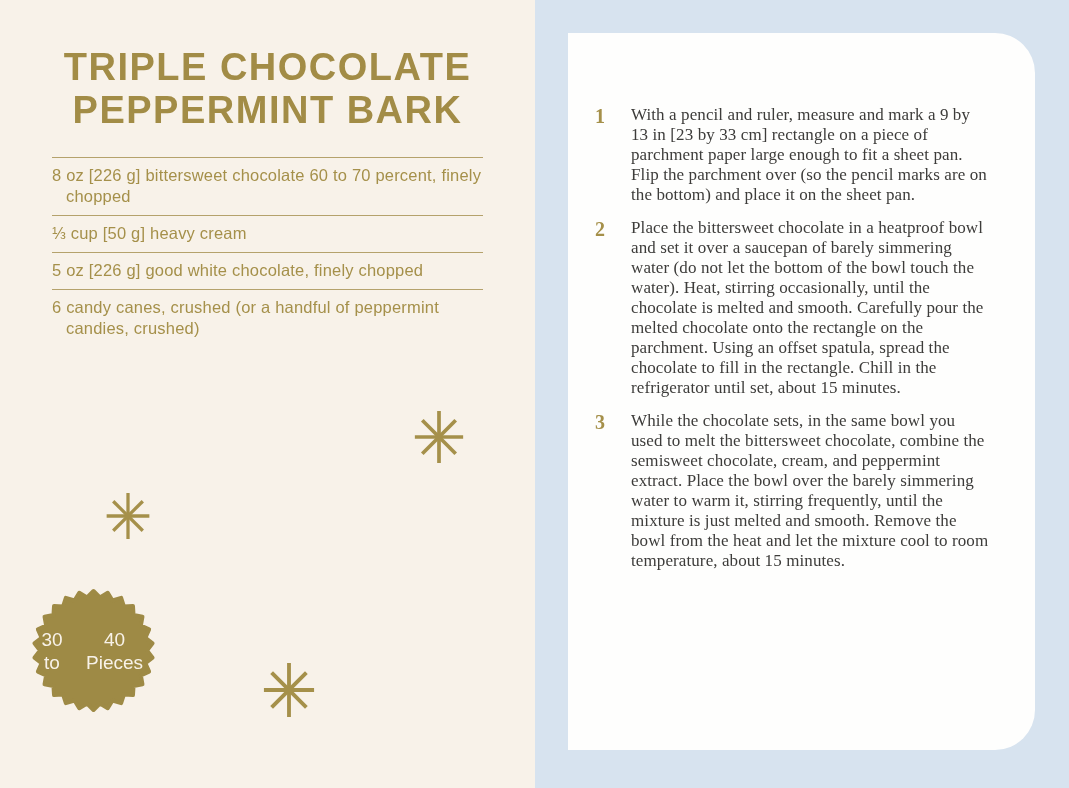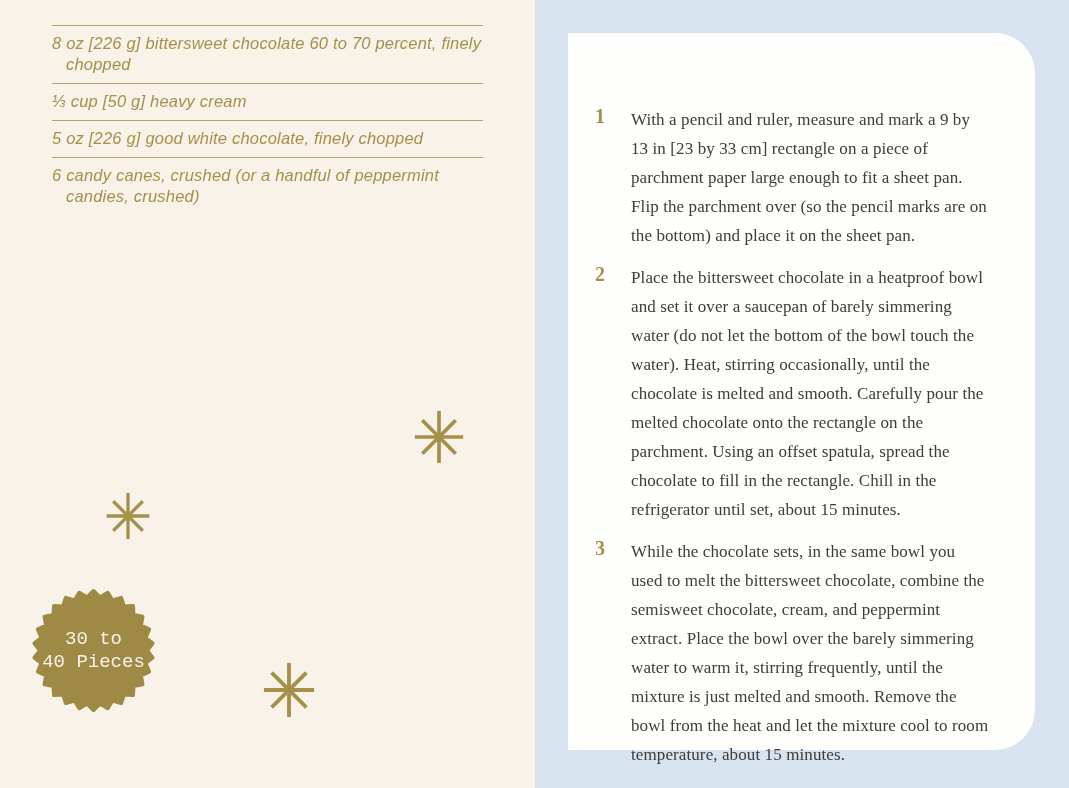--- a/index.html
+++ b/index.html
@@ -35,35 +35,34 @@
     width: 431px;
   }
   .ingredient-row {
     border-top: 1px solid #b5a26c;
     padding: 7px 0 8px 14px;
     text-indent: -14px;
     color: #a5904a;
     font-size: 16.5px;
     line-height: 21px;
     letter-spacing: 0.2px;
-    font-style: italic;
   }
   .yield-badge {
     position: absolute;
     left: 31px; top: 588px;
     width: 125px; height: 125px;
   }
   .yield-badge svg { position: absolute; left: 0; top: 0; }
   .yield-badge-text {
     position: absolute; left: 0; top: 0;
     width: 125px; height: 125px;
-    display: flex; flex-direction: column;
+    display: flex; 
     align-items: center; justify-content: center;
     color: #f8f2e9;
-    font-family: Liberation Mono, monospace;
+    font-family: Liberation Sans, sans-serif;
     font-size: 19px;
     line-height: 23px;
     text-align: center;
   }
   .sparkle { position: absolute; }
   .sparkle svg { display: block; }
   .sparkle line {
     stroke: #a5904a;
     stroke-width: 4;
   }
@@ -97,31 +96,35 @@
     font-family: "Liberation Serif", serif;
     font-weight: bold;
     font-size: 20px;
     line-height: 22px;
   }
   .step-text {
     flex: 1;
     color: #3d3c3a;
     font-family: "Liberation Serif", serif;
     font-size: 17px;
-    line-height: 29px;
+    line-height: 20px;
     letter-spacing: 0.1px;
   }
 </style>
 </head>
 <body>
 
 <div class="page">
 
   <div class="left-panel">
 
+    <div class="recipe-title">
+      <div>TRIPLE CHOCOLATE</div>
+      <div>PEPPERMINT BARK</div>
+    </div>
 
     <div class="ingredients">
       <div class="ingredient-row">8 oz [226 g] bittersweet chocolate 60 to 70 percent, finely chopped</div>
       <div class="ingredient-row">⅓ cup [50 g] heavy cream</div>
       <div class="ingredient-row">5 oz [226 g] good white chocolate, finely chopped</div>
       <div class="ingredient-row">6 candy canes, crushed (or a handful of peppermint candies, crushed)</div>
     </div>
 
     <div class="sparkle sparkle-1">
       <svg width="52" height="52" viewBox="0 0 56 56">

